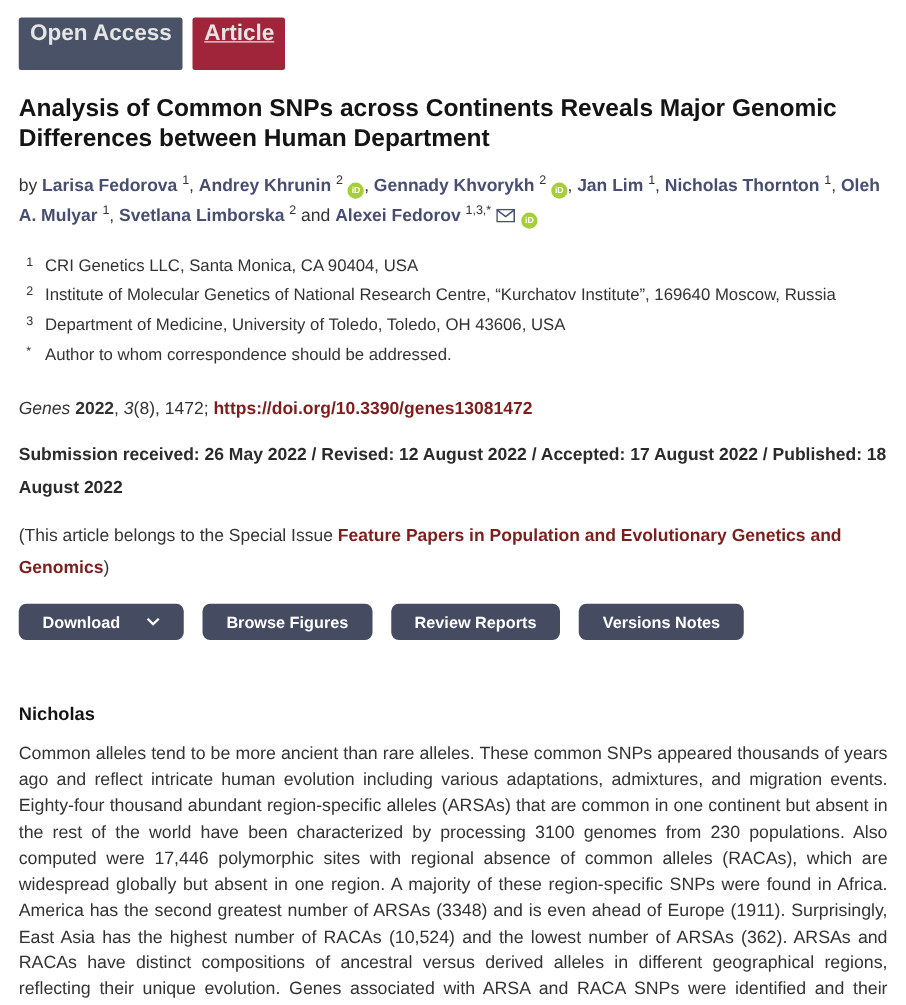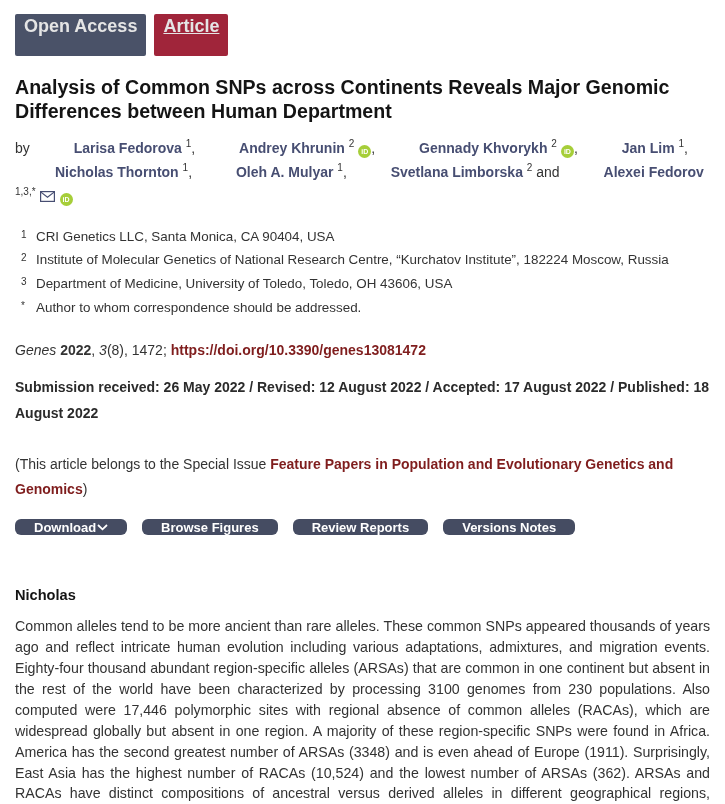--- a/index.html
+++ b/index.html
@@ -15,21 +15,21 @@
   .badges { display: flex; gap: 8px; align-items: center; }
   .badge { color: #e5e5e5; font-size: 18px; font-weight: bold; padding: 3px 9px 19px; border-radius: 2px; line-height: 1.1; }
   .badge-oa { background: #4a5268; }
   .badge-article { background: #a0253a; text-decoration: underline; }
 
   
   h1.title { margin: 19px 0 0 0; font-size: 19.6px; line-height: 24.5px; color: #141414; font-weight: bold; }
 
   
   .authors { margin-top: 12px; font-size: 14px; line-height: 24px; color: #333; }
-  .author { color: #474e72; font-weight: bold; cursor: pointer; margin-left: 40px; }
+  .author { color: #474e72; font-weight: bold; cursor: pointer; }
   sup.asup { font-size: 10px; font-weight: normal; color: #333; line-height: 0; }
   .orcid {
     display: inline-flex; align-items: center; justify-content: center;
     width: 13px; height: 13px; border-radius: 50%;
     background: #a6ce39; color: #fff; font-size: 7px; font-weight: bold;
     margin-left: 4px; vertical-align: -1px; cursor: pointer;
   }
   .env { display: inline-block; margin: 0 1px 0 4px; vertical-align: -1px; cursor: pointer; }
 
   
@@ -41,28 +41,28 @@
   
   .citation { margin-top: 21px; font-size: 14px; line-height: 21px; color: #333; }
   .it { font-style: italic; }
   .bold { font-weight: bold; }
   .link { color: #7f1d1d; font-weight: bold; text-decoration: none; cursor: pointer; }
 
   
   .dates { margin-top: 13px; font-size: 14px; font-weight: bold; line-height: 26px; color: #2b2b2b; }
 
   
-  .special { margin-top: 26px; font-size: 14px; line-height: 25px; color: #333; }
+  .special { margin-top: 14px; font-size: 14px; line-height: 25px; color: #333; }
 
   
   .toolbar { margin-top: 17px; display: flex; gap: 15px; }
   .btn {
     background: #454c62; color: #ffffff; font-family: inherit;
     font-size: 13px; font-weight: bold; border: none; border-radius: 6px;
-    height: 16px; padding: 0 19px; display: inline-flex; align-items: center; gap: 1px;
+    height: 29px; padding: 0 19px; display: inline-flex; align-items: center; gap: 21px;
     cursor: pointer; line-height: 1;
   }
 
   
   .abs-heading { margin: 52px 0 0 0; font-size: 14.6px; font-weight: bold; color: #141414; }
   .abstract { margin: 13px 0 0 0; font-size: 14.2px; line-height: 20.9px; text-align: justify; color: #333; }
 </style>
 </head>
 <body>
 
@@ -80,21 +80,21 @@
           <path d="M0.6 0.9 L7.5 6.3 L14.4 0.9" fill="none" stroke="#474e72" stroke-width="1.2"></path>
         </svg></span><span class="orcid">iD</span></div>
 
   <div class="affiliations">
       <div class="aff-row">
         <span class="aff-marker">1</span>
         <span class="aff-text">CRI Genetics LLC, Santa Monica, CA 90404, USA</span>
       </div>
       <div class="aff-row">
         <span class="aff-marker">2</span>
-        <span class="aff-text">Institute of Molecular Genetics of National Research Centre, “Kurchatov Institute”, 182224 Moscow, Russia</span>
+        <span class="aff-text">Institute of Molecular Genetics of National Research Centre, “Kurchatov Institute”, 169640 Moscow, Russia</span>
       </div>
       <div class="aff-row">
         <span class="aff-marker">3</span>
         <span class="aff-text">Department of Medicine, University of Toledo, Toledo, OH 43606, USA</span>
       </div>
       <div class="aff-row">
         <span class="aff-marker">*</span>
         <span class="aff-text">Author to whom correspondence should be addressed.</span>
       </div>
     </div>

